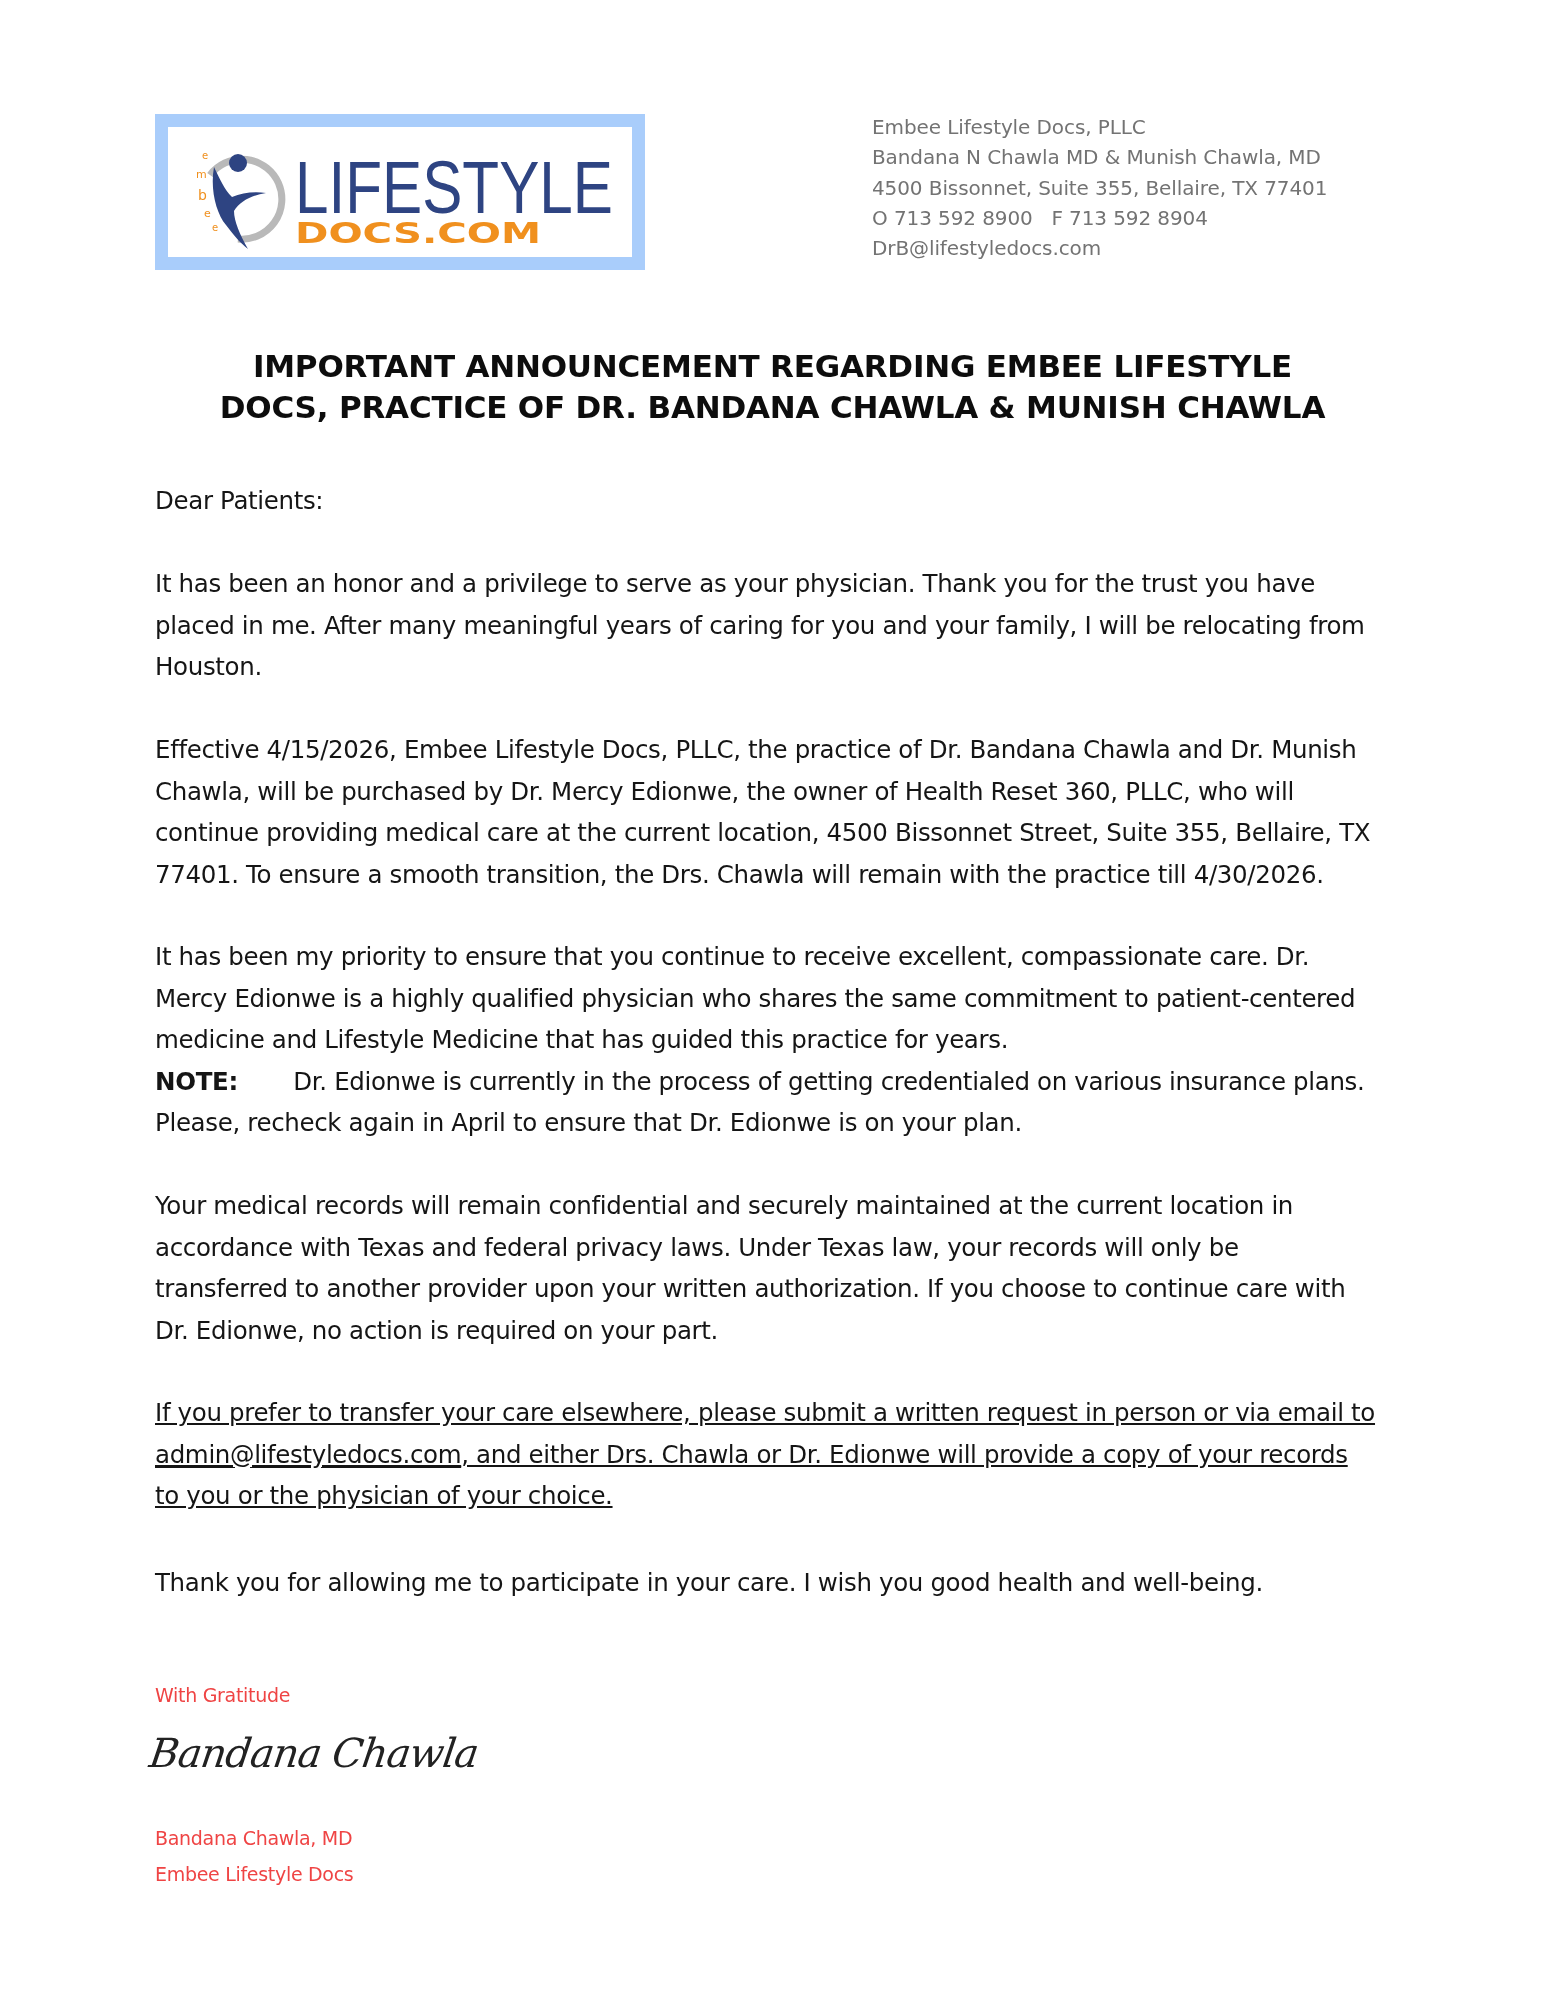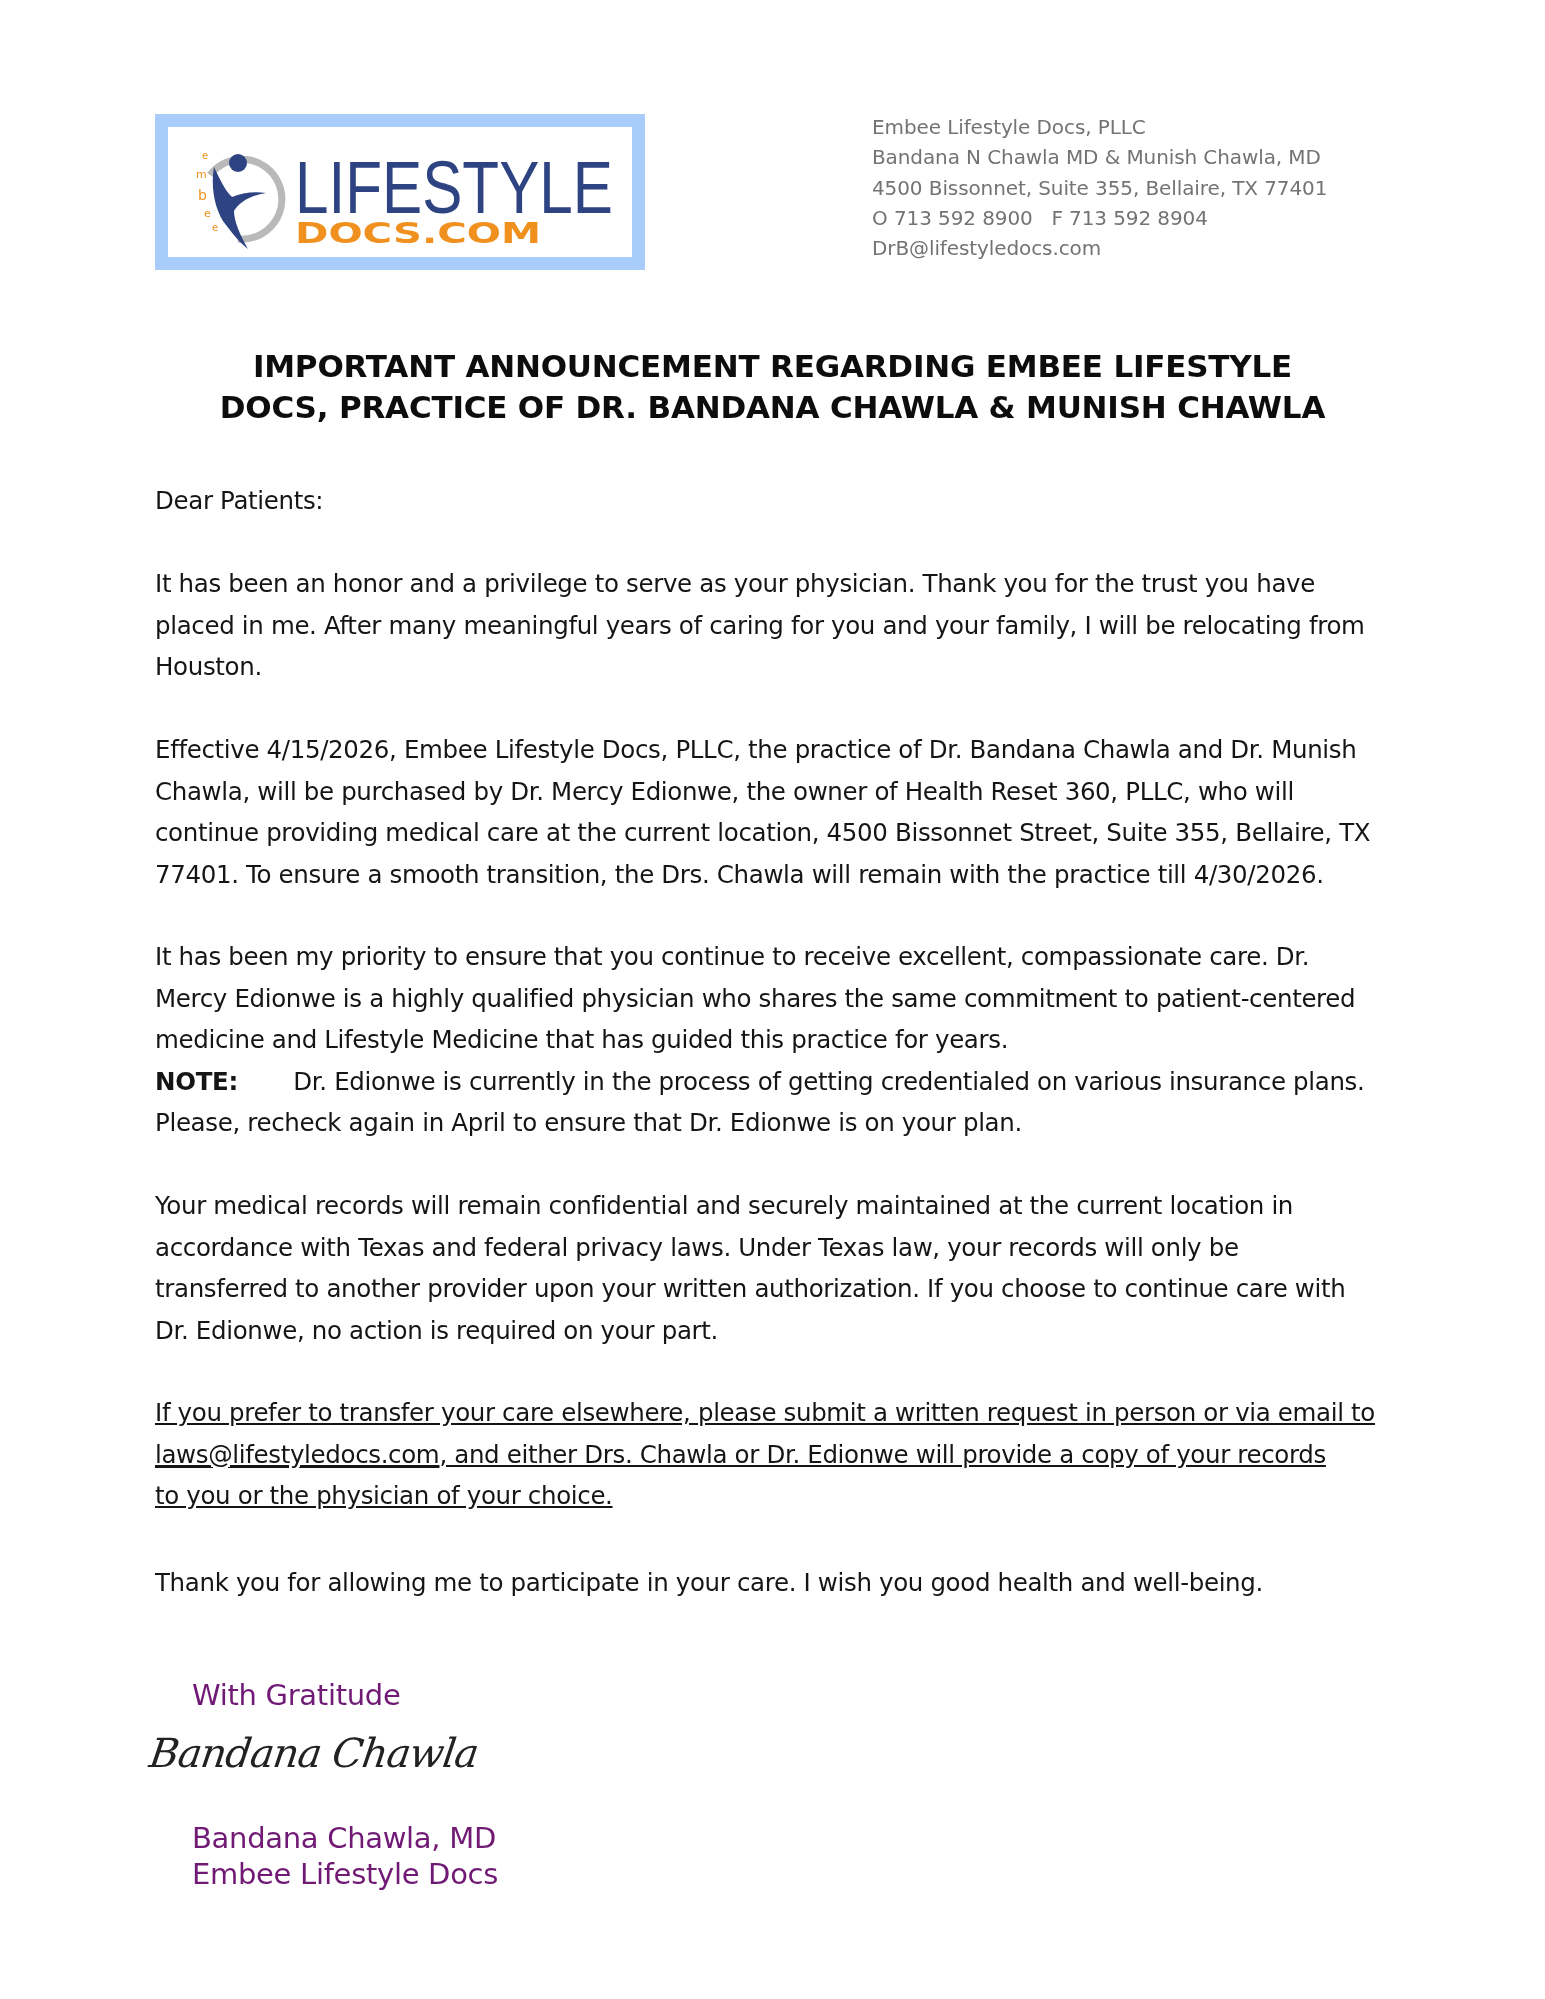--- a/index.html
+++ b/index.html
@@ -32,21 +32,21 @@
 
   
   .body-text {
     left: 155px; font-size: 24.5px; line-height: 41.5px; color: #151515;
     letter-spacing: -0.35px;
   }
   .line { white-space: nowrap; height: 41.5px; }
   .note-label { font-weight: bold; }
   .email-link { color: #151515; text-decoration: underline; text-underline-offset: 3px; cursor: pointer; }
 
-  .closing { left: 155px; font-size: 29px; line-height: 36px; color: #701a75; letter-spacing: -0.3px; margin-left: 37px; }
+  .closing { left: 155px; font-size: 19px; line-height: 36px; color: #ef4444; letter-spacing: -0.3px; }
   .signature {
     left: 150px; top: 1730px; font-family: "DejaVu Serif", serif; font-style: italic;
     font-size: 40px; color: #222; letter-spacing: -1px; transform: skewX(-8deg); font-weight: 300;
   }
 </style>
 </head>
 <body>
 
 <div class="abs logo">
   <svg width="464" height="130" viewBox="0 0 464 130">
@@ -105,21 +105,21 @@
 
 <div class="abs body-text" style="top:1185px;">
   <div class="line">Your medical records will remain confidential and securely maintained at the current location in</div>
   <div class="line">accordance with Texas and federal privacy laws. Under Texas law, your records will only be</div>
   <div class="line">transferred to another provider upon your written authorization. If you choose to continue care with</div>
   <div class="line">Dr. Edionwe, no action is required on your part.</div>
 </div>
 
 <div class="abs body-text" style="top:1392px;text-decoration:underline;">
   <div class="line">If you prefer to transfer your care elsewhere, please submit a written request in person or via email to</div>
-  <div class="line"><a class="email-link">laws@lifestyledocs.com</a><span>, and either Drs. Chawla or Dr. Edionwe will provide a copy of your records</span></div>
+  <div class="line"><a class="email-link">admin@lifestyledocs.com</a><span>, and either Drs. Chawla or Dr. Edionwe will provide a copy of your records</span></div>
   <div class="line">to you or the physician of your choice.</div>
 </div>
 
 <div class="abs body-text" style="top:1562px;">Thank you for allowing me to participate in your care. I wish you good health and well-being.</div>
 
 <div class="abs closing" style="top:1677px;">With Gratitude</div>
 <div class="abs signature">Bandana Chawla</div>
 <div class="abs closing" style="top:1820px;">
   <div>Bandana Chawla, MD</div>
   <div>Embee Lifestyle Docs</div>

